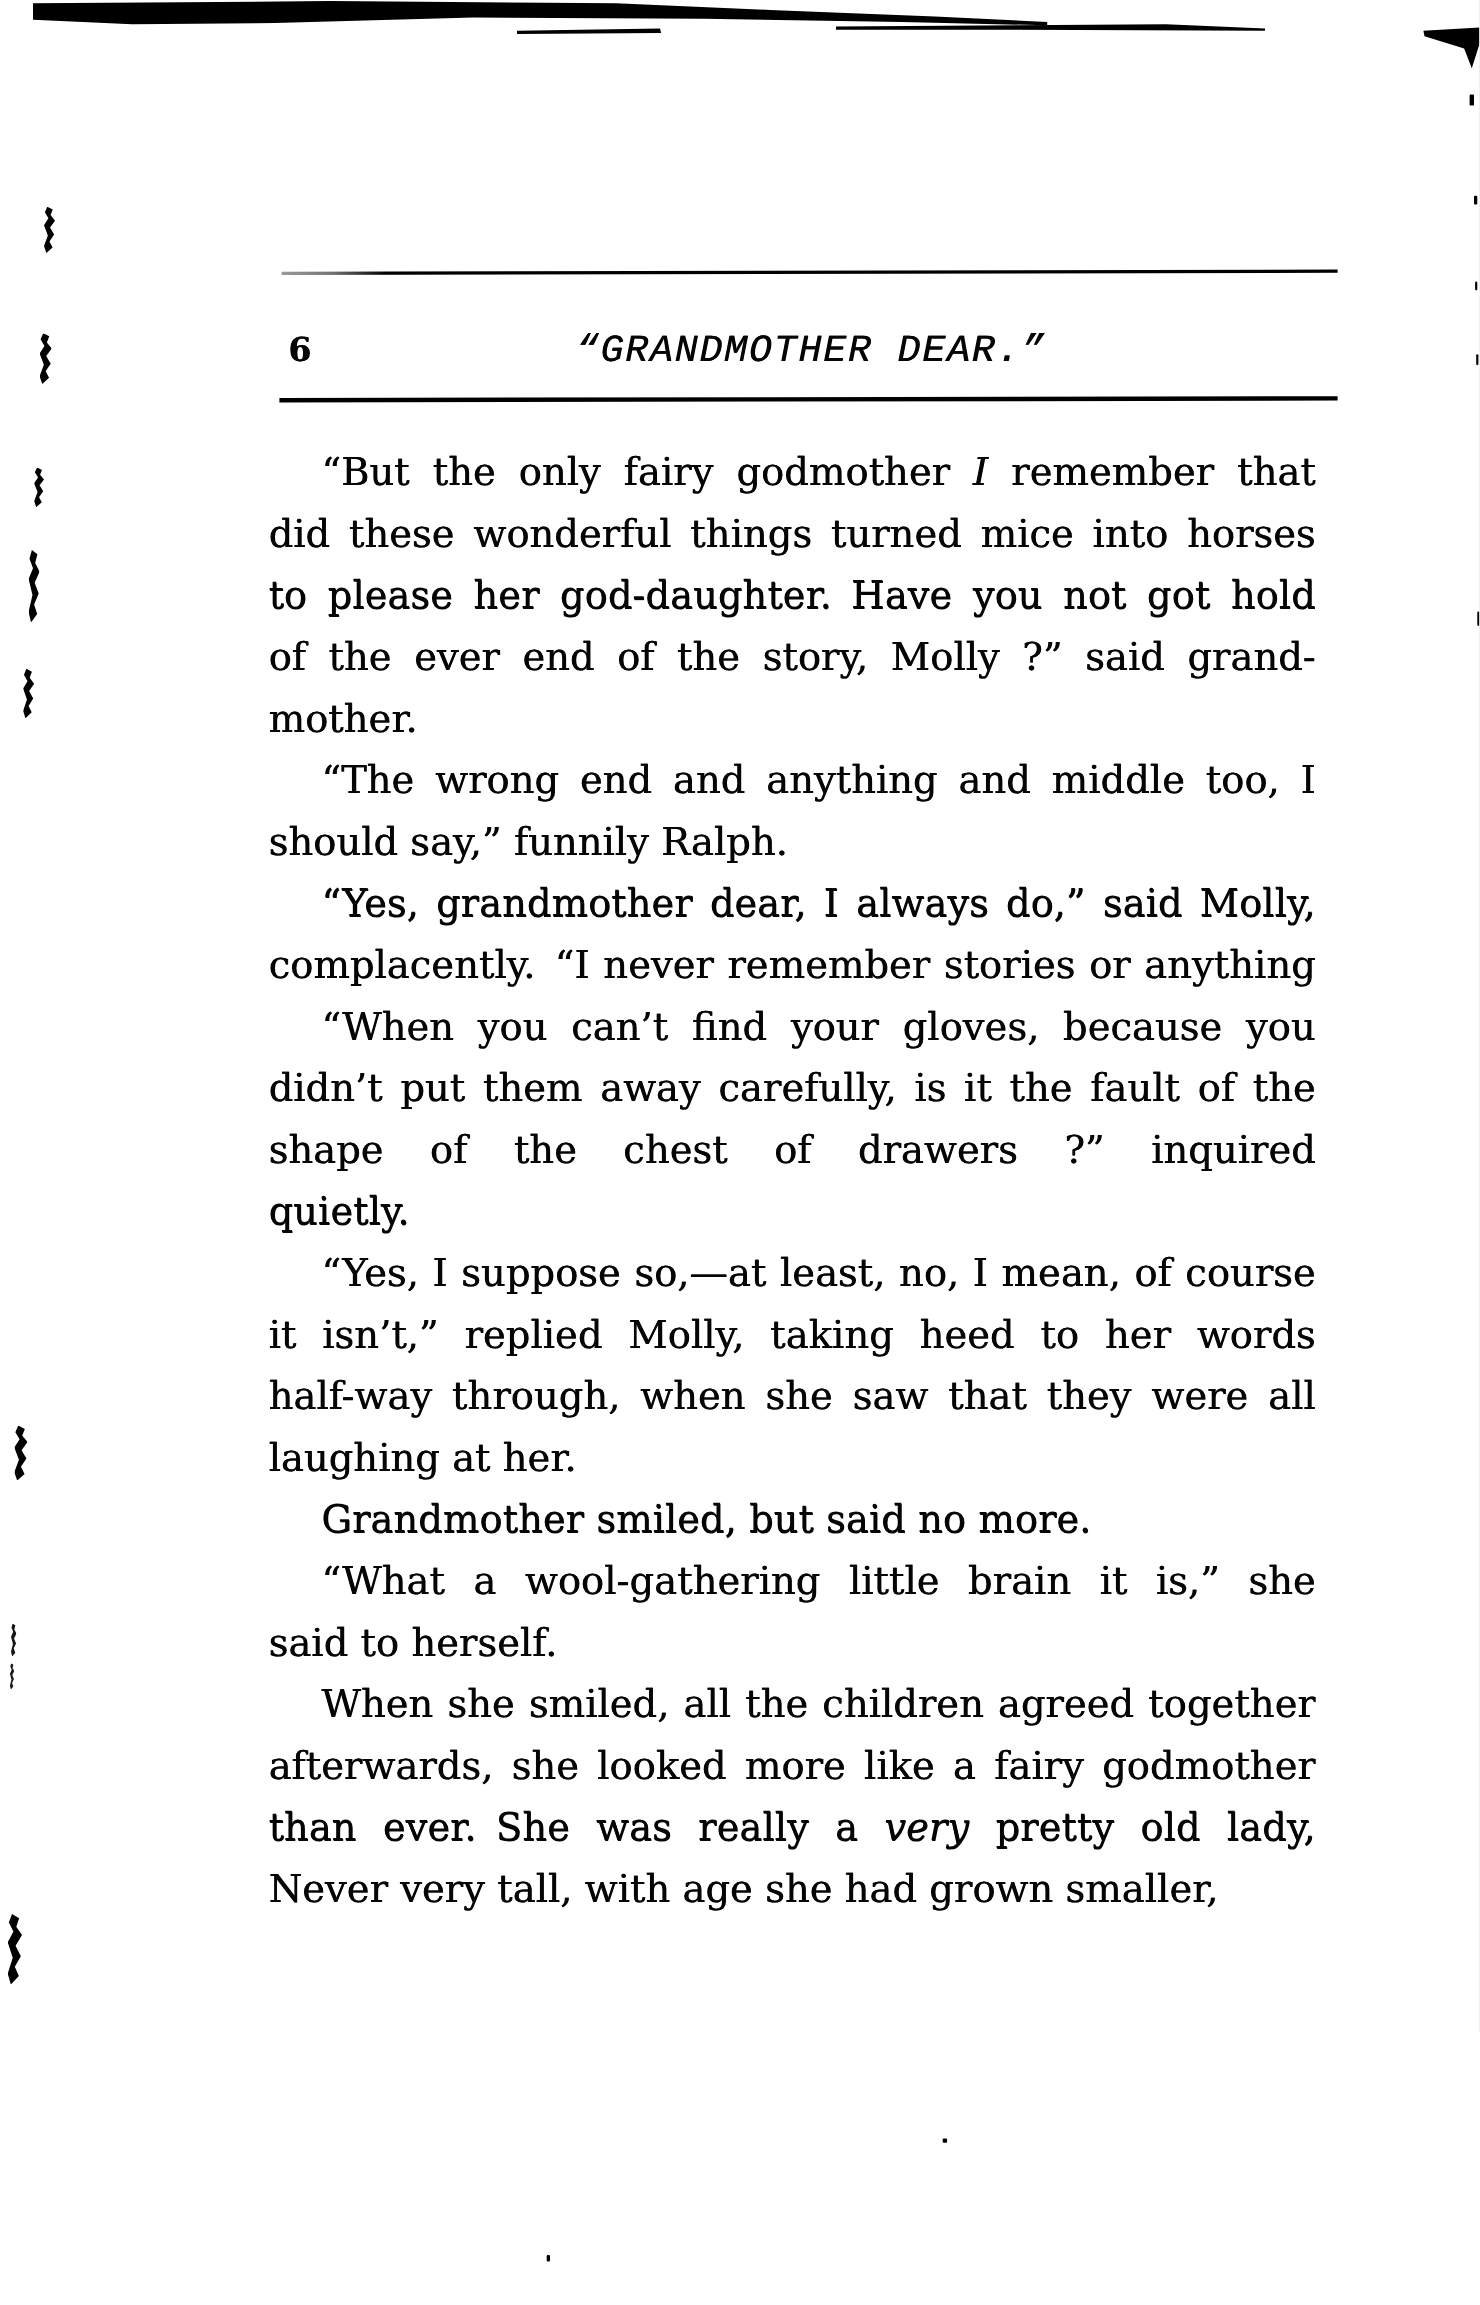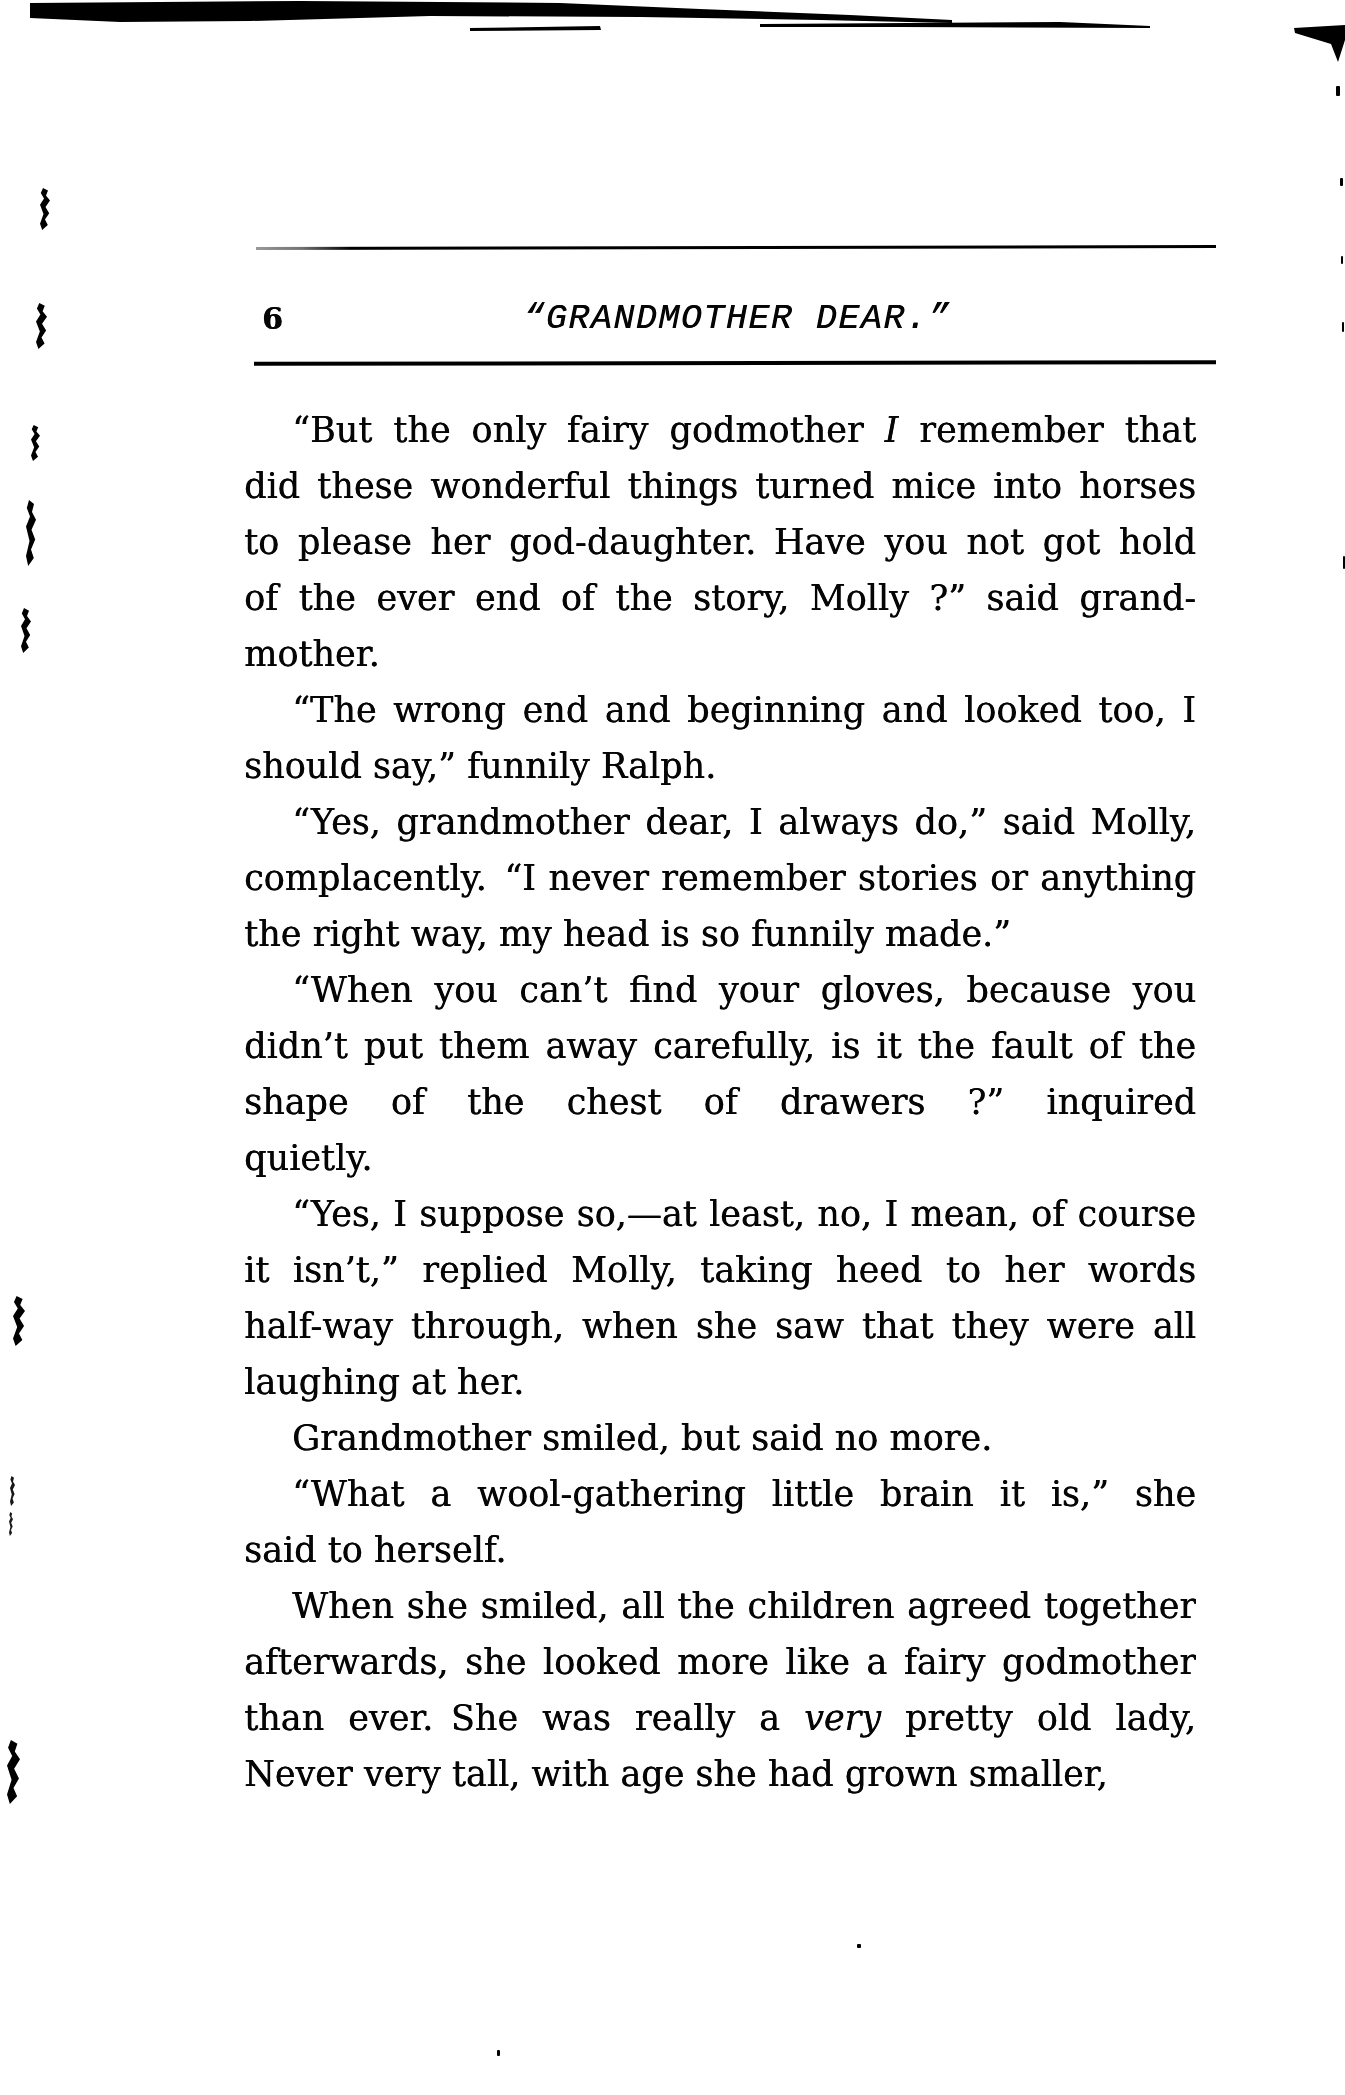--- a/index.html
+++ b/index.html
@@ -111,27 +111,26 @@
 
   <div class="text-block">
       <div>
         <div class="line first"><span>“But the only fairy godmother </span><i>I</i><span> remember that</span></div>
         <div class="line"><span>did these wonderful things turned mice into horses</span></div>
         <div class="line"><span>to please her god-daughter. Have you not got hold</span></div>
         <div class="line"><span>of the ever end of the story, Molly ?” said grand-</span></div>
         <div class="line last"><span>mother.</span></div>
       </div>
       <div>
-        <div class="line first"><span>“The wrong end and beginning and looked too, I</span></div>
+        <div class="line first"><span>“The wrong end and anything and middle too, I</span></div>
         <div class="line last"><span>should say,” funnily Ralph.</span></div>
       </div>
       <div>
         <div class="line first"><span>“Yes, grandmother dear, I always do,” said Molly,</span></div>
         <div class="line"><span>complacently. “I never remember stories or anything</span></div>
-        <div class="line last"><span>the right way, my head is so funnily made.”</span></div>
       </div>
       <div>
         <div class="line first"><span>“When you can’t find your gloves, because you</span></div>
         <div class="line"><span>didn’t put them away carefully, is it the fault of the</span></div>
         <div class="line"><span>shape of the chest of drawers ?” inquired grandmother</span></div>
         <div class="line last"><span>quietly.</span></div>
       </div>
       <div>
         <div class="line first"><span>“Yes, I suppose so,—at least, no, I mean, of course</span></div>
         <div class="line"><span>it isn’t,” replied Molly, taking heed to her words</span></div>

